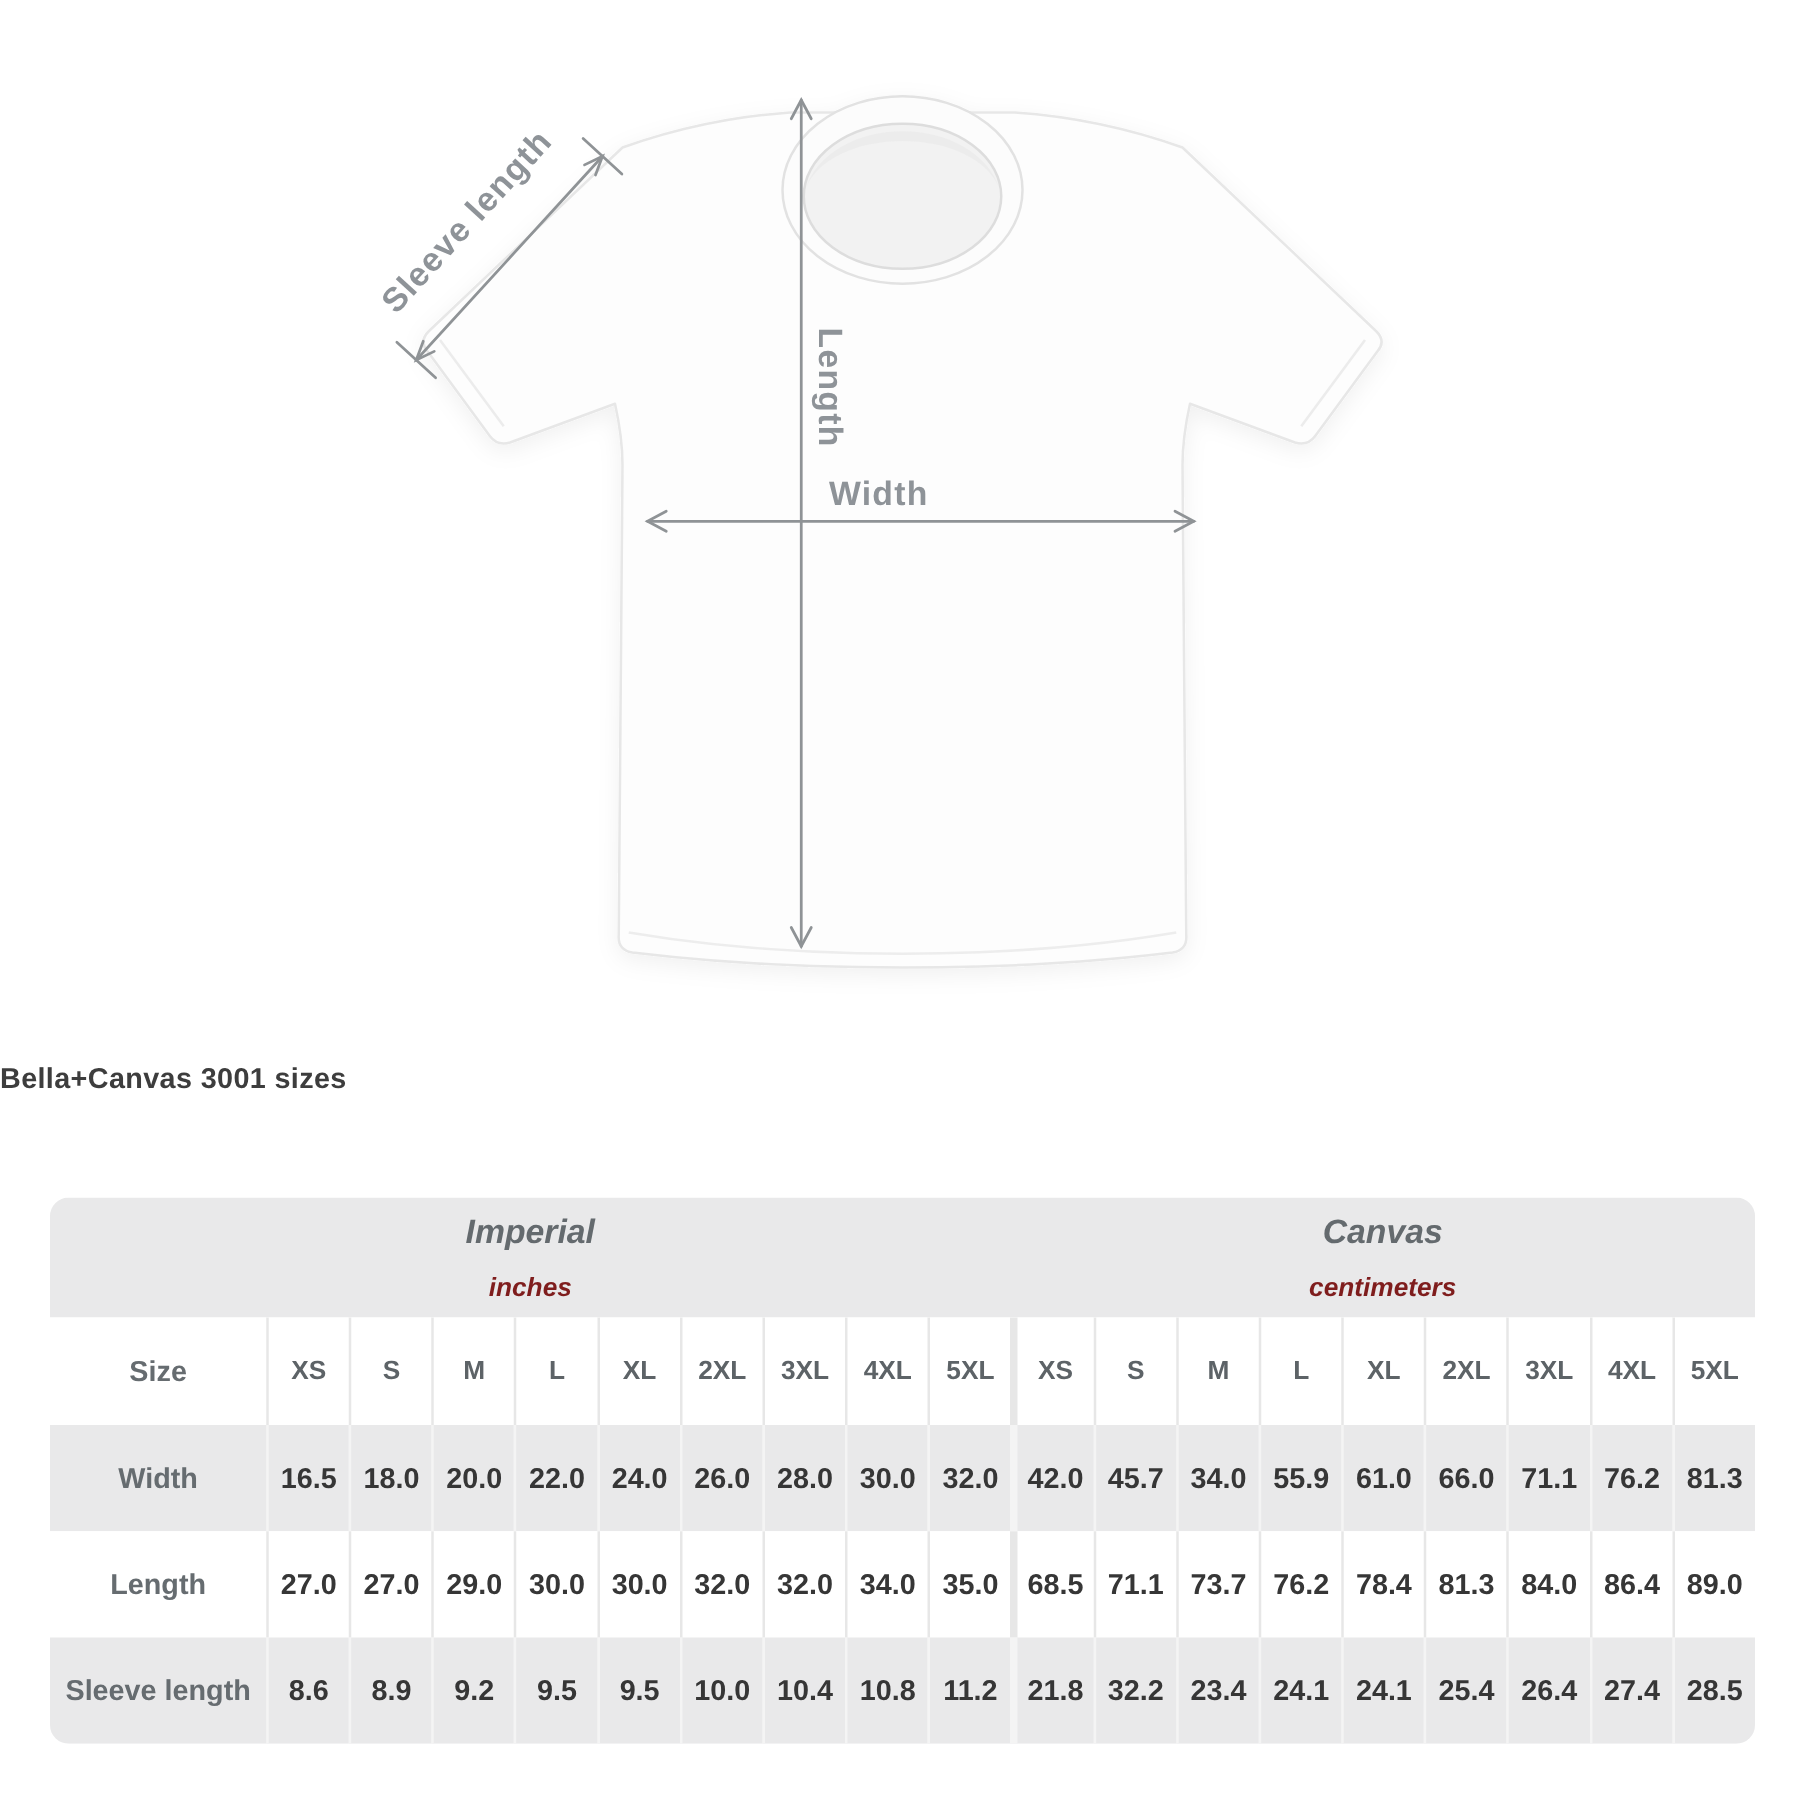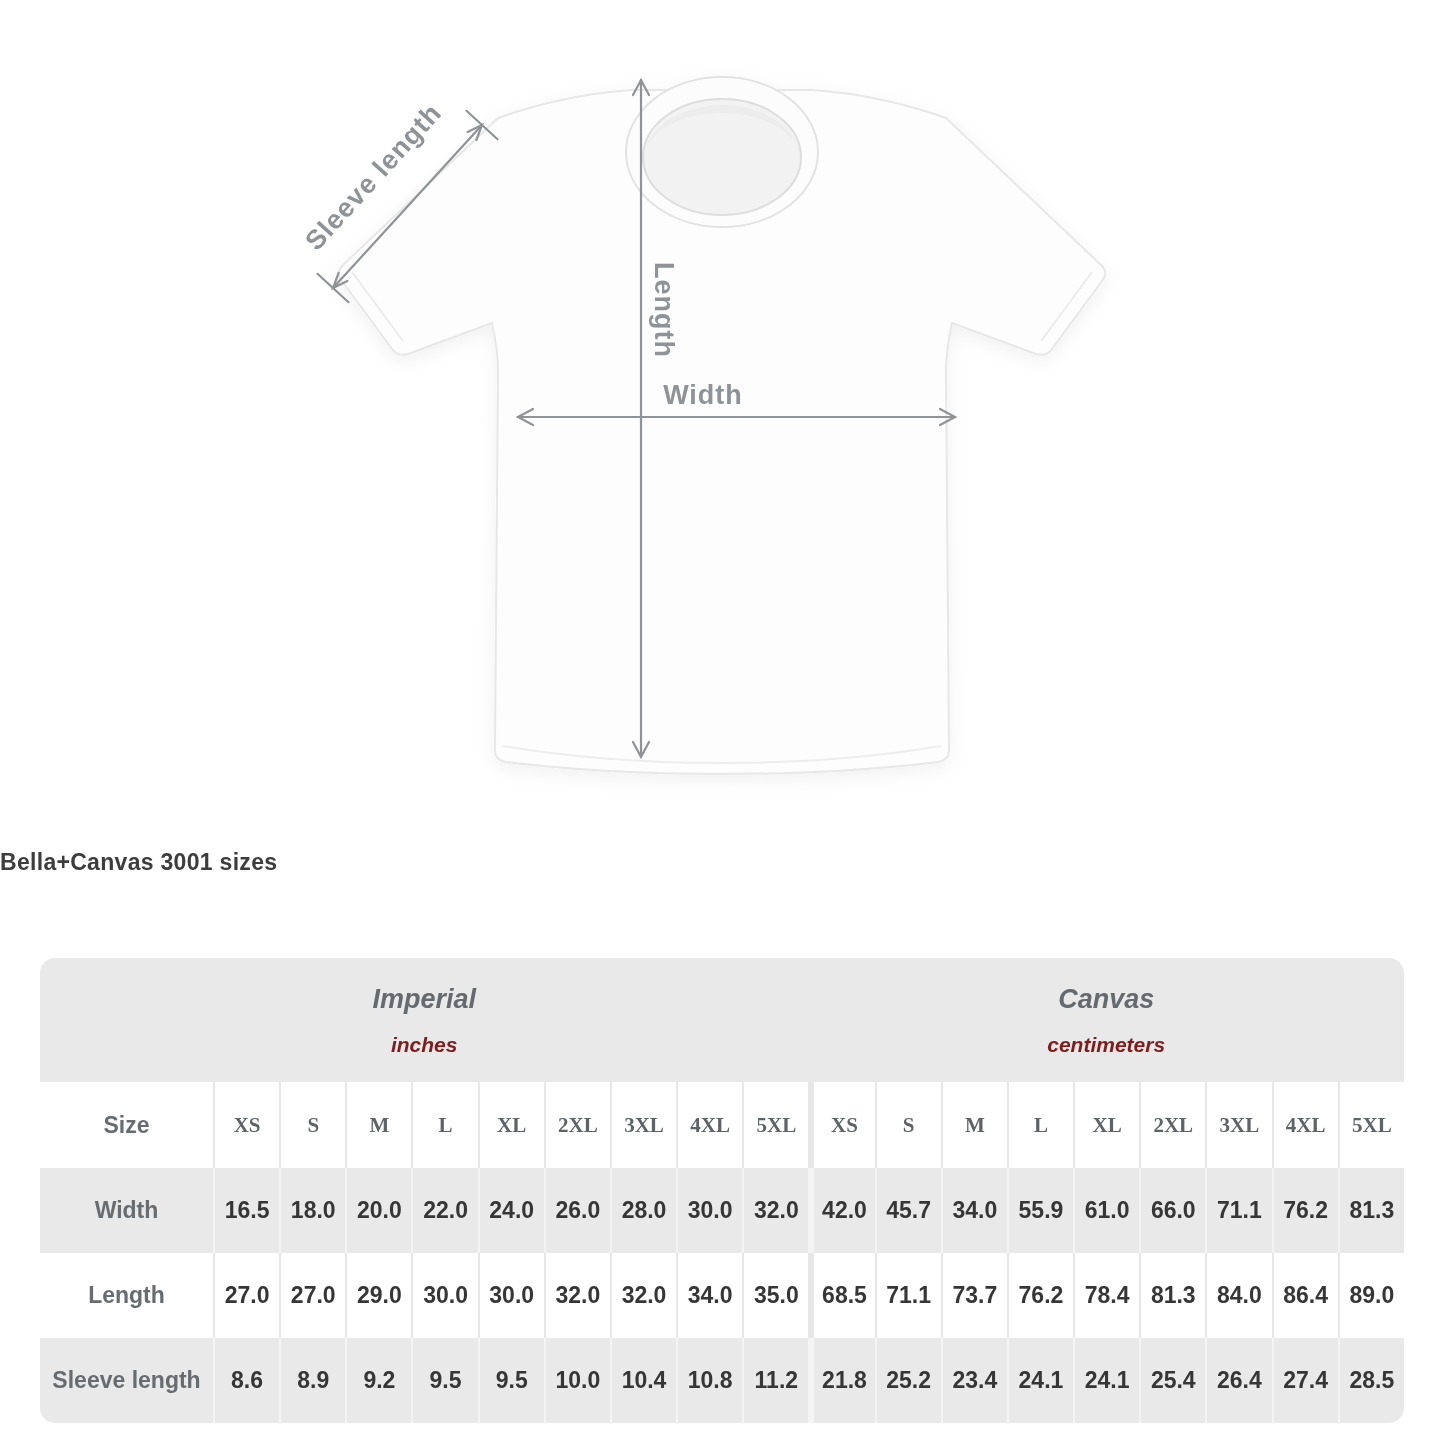--- a/index.html
+++ b/index.html
@@ -19,33 +19,33 @@
   }
   .table-wrap {
     position:absolute; top:958px; left:40px; width:1364px;
     border-radius:15px; overflow:hidden;
   }
   table.size-table {
     width:100%; border-collapse:separate; border-spacing:0; table-layout:fixed;
   }
   col.c-label { width:173px; }
   
-  .row-band th { height:124px; background:#e9e9ea; vertical-align:middle; padding:0; }
+  .row-band th { height:96px; background:#e9e9ea; vertical-align:middle; padding:0; }
   .band-title { font-size:27px; font-weight:bold; font-style:italic; color:#646a6e; }
   .band-unit  { font-size:21px; font-style:italic; color:#7f1d1d; margin-top:18px; }
   
   .row-size  th, .row-size td  { height:86px; }
   .row-data  th, .row-data td  { height:85px; }
   .row-white { background:#ffffff; }
   .row-gray  { background:#e9e9ea; }
   th.rowlab {
     font-size:23px; font-weight:bold; color:#666c70; text-align:center; vertical-align:middle; padding:0;
   }
   th.szh {
-    font-size:21px; font-weight:bold; color:#5d6367; text-align:center; vertical-align:middle; padding:0;font-family:Liberation Serif, serif;
+    font-size:21px; font-weight:bold; color:#5d6367; text-align:center; vertical-align:middle; padding:0;
   }
   td.v {
     font-size:23px; font-weight:bold; color:#363636; text-align:center; vertical-align:middle; padding:0;
   }
   
   .row-white td.v, .row-white th.szh { border-left:2px solid #e7e7e7; }
   .row-gray  td.v                    { border-left:2px solid #f4f4f4; }
   .row-white .fc { border-left-color:#d6d6d6; }
   .row-gray  .fc { border-left-color:#f6f6f6; }
   .mid { border-left-width:6px !important; }
@@ -229,21 +229,21 @@
         <td class="v fc">8.6</td>
         <td class="v">8.9</td>
         <td class="v">9.2</td>
         <td class="v">9.5</td>
         <td class="v">9.5</td>
         <td class="v">10.0</td>
         <td class="v">10.4</td>
         <td class="v">10.8</td>
         <td class="v">11.2</td>
         <td class="v mid">21.8</td>
-        <td class="v">25.2</td>
+        <td class="v">32.2</td>
         <td class="v">23.4</td>
         <td class="v">24.1</td>
         <td class="v">24.1</td>
         <td class="v">25.4</td>
         <td class="v">26.4</td>
         <td class="v">27.4</td>
         <td class="v">28.5</td>
       </tr>
     </tbody>
       </table>

